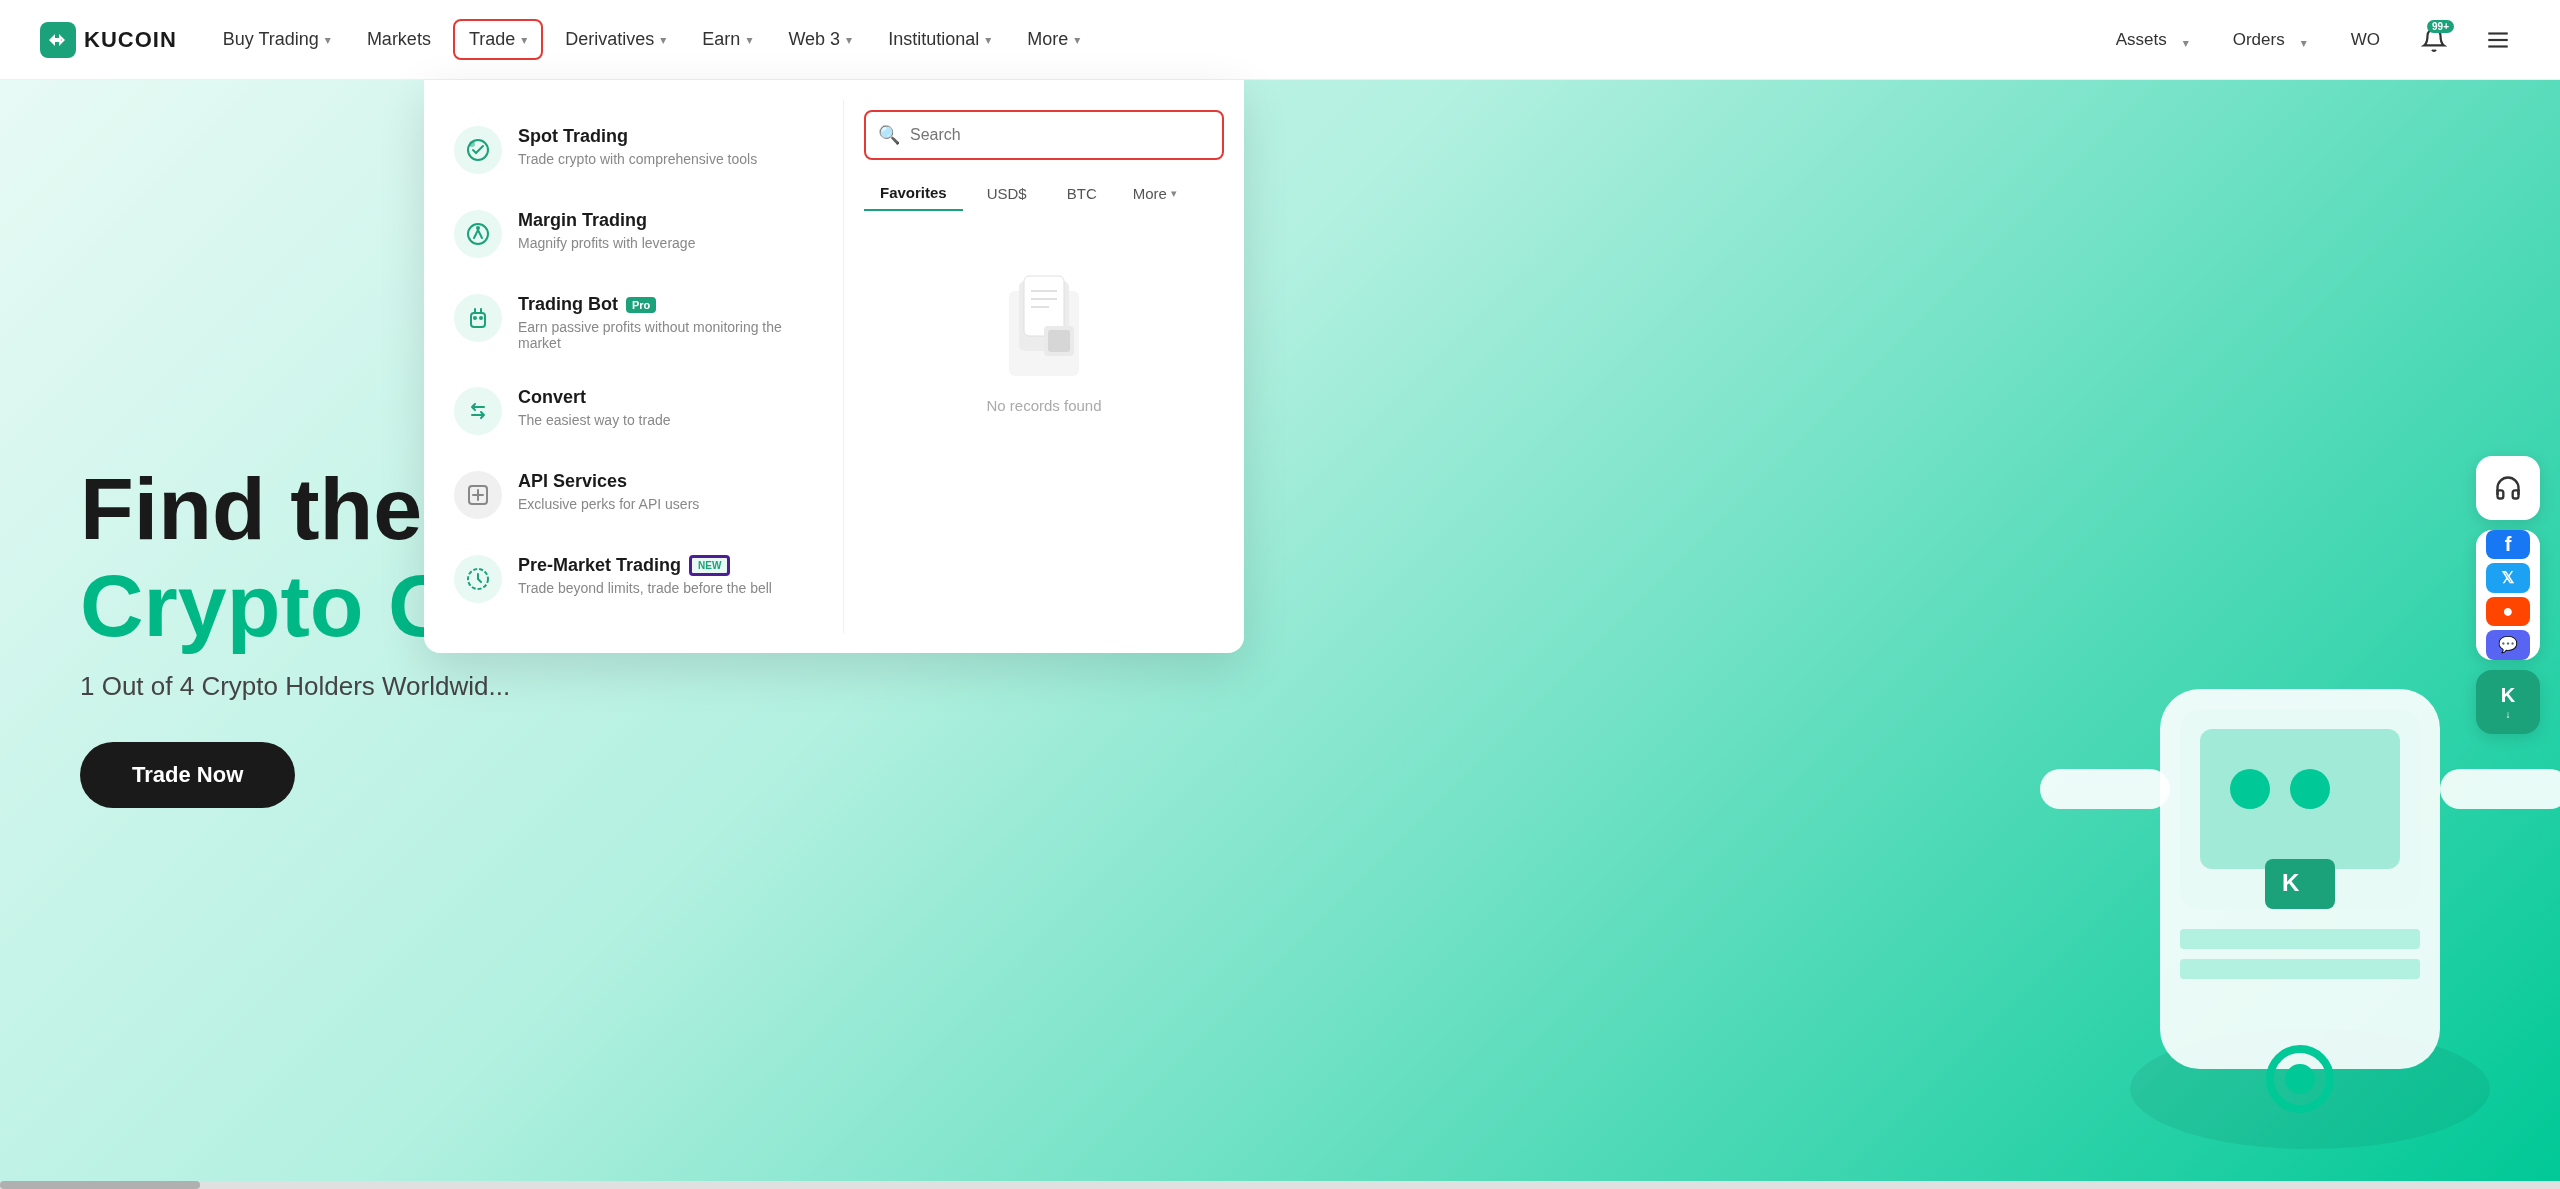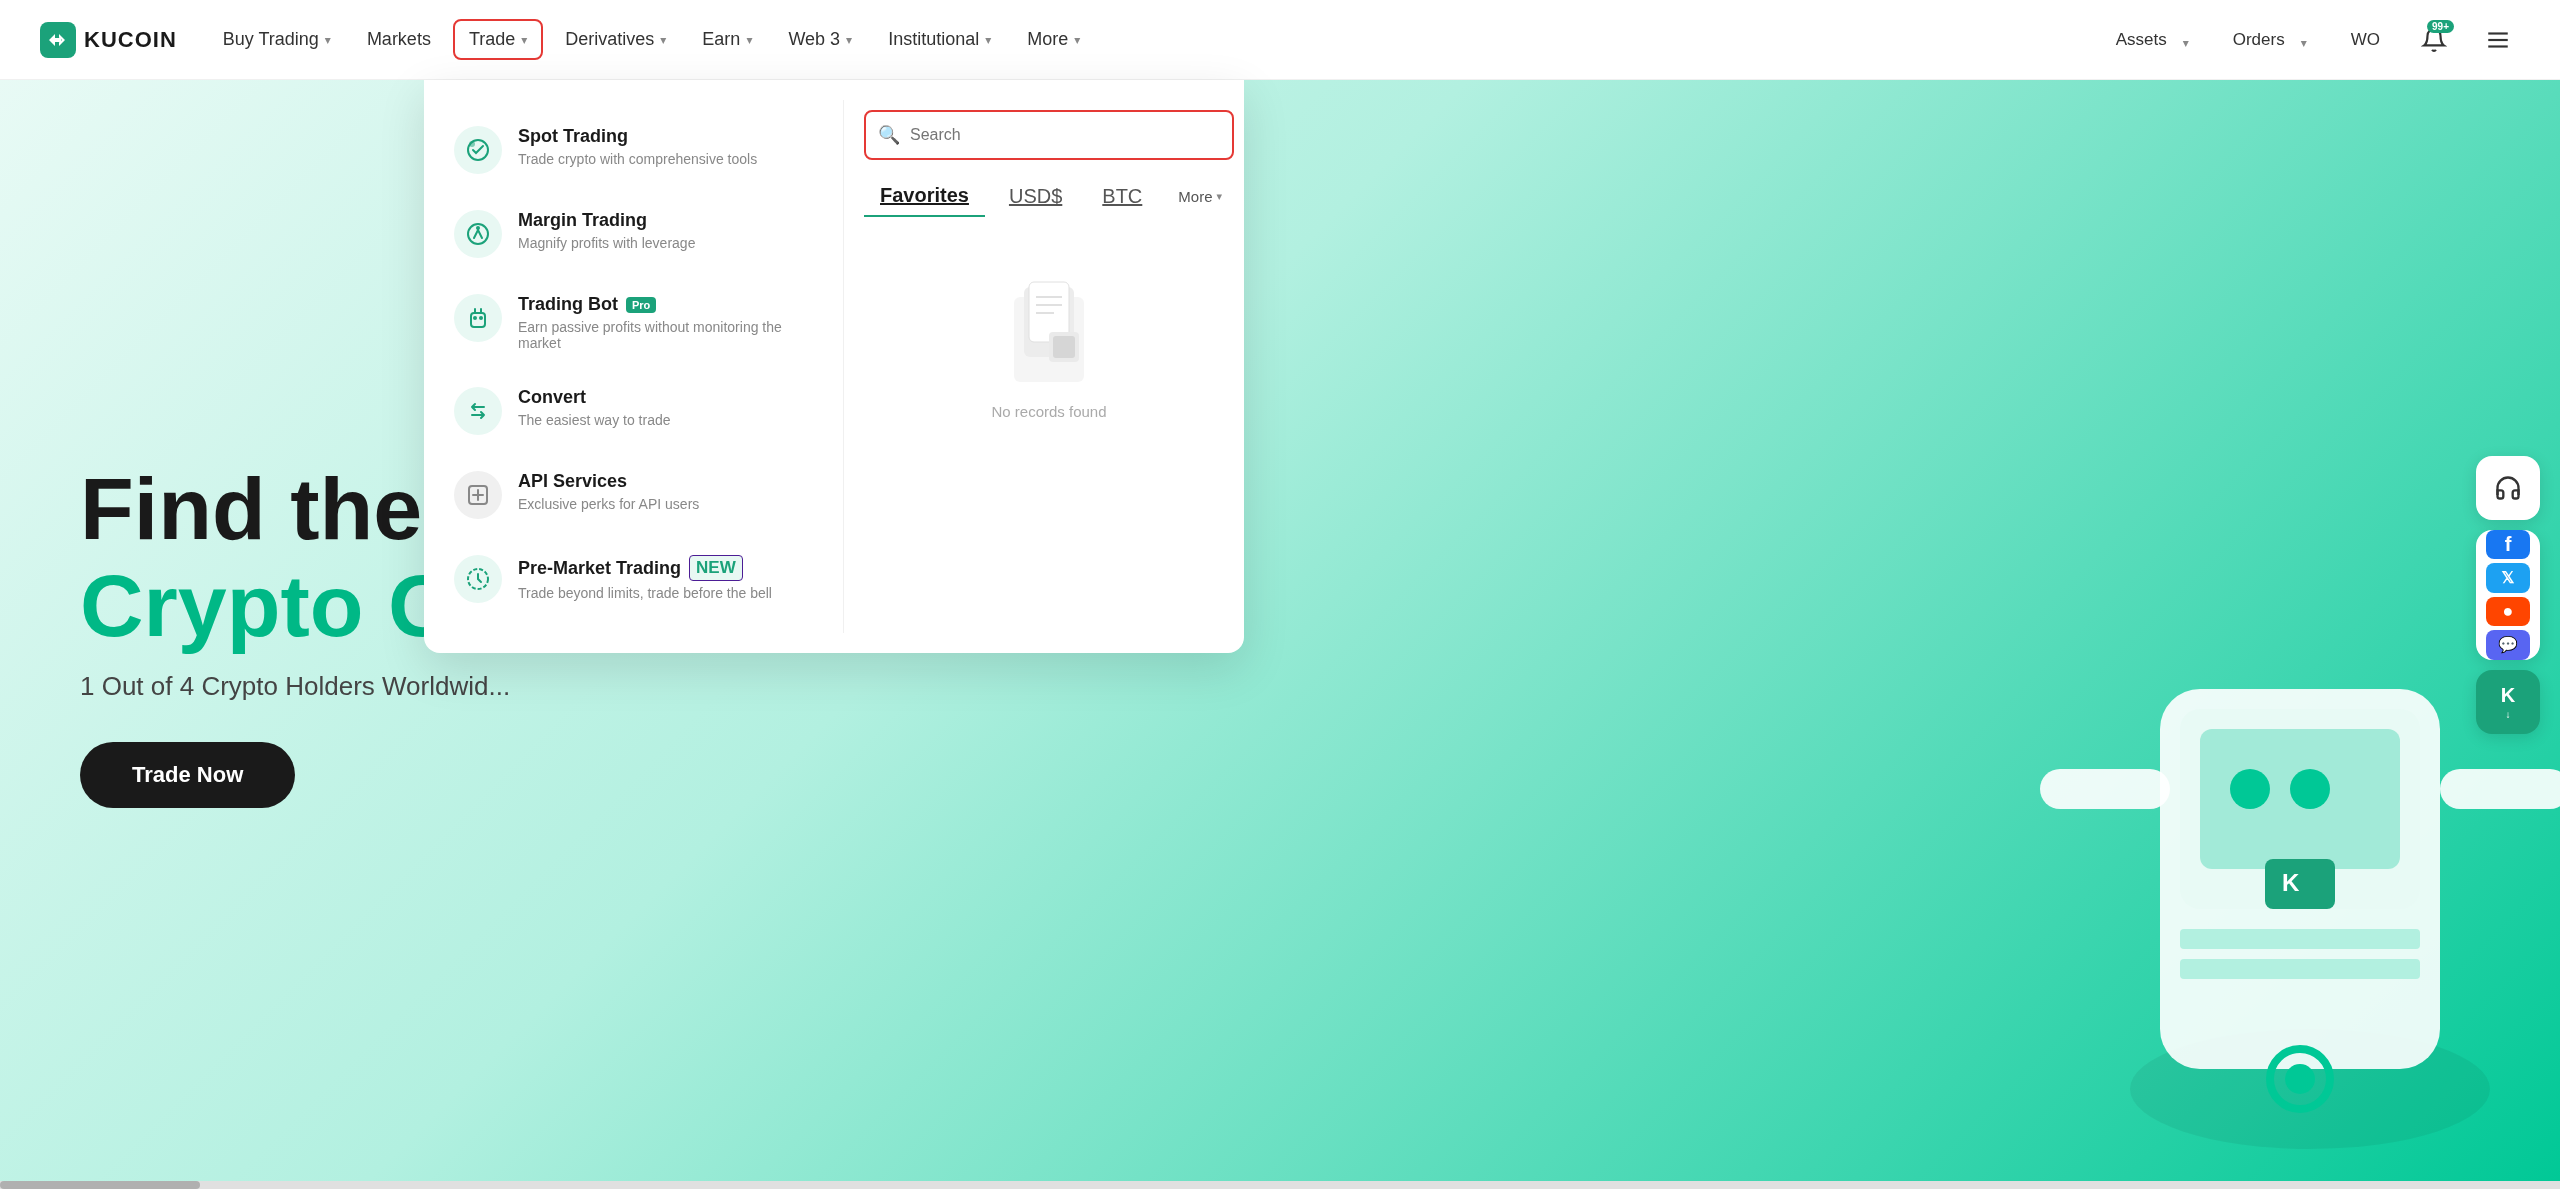--- a/index.html
+++ b/index.html
@@ -126,44 +126,44 @@
     }
     .menu-icon-circle svg { width: 28px; height: 28px; }
     .menu-item-text { display: flex; flex-direction: column; }
     .menu-item-title { font-size: 18px; font-weight: 600; color: #1a1a1a; display: flex; align-items: center; gap: 8px; }
     .menu-item-desc { font-size: 14px; color: #888; margin-top: 4px; }
     .badge-pro {
       background: #1ba27a; color: #fff; font-size: 11px; font-weight: 700;
       border-radius: 4px; padding: 2px 6px;
     }
     .badge-new {
-      background: #e8f8f3; color: #1ba27a; font-size: 17px; font-weight: 700;
-      border: 1px solid #4c1d95; border-radius: 4px; padding: 2px 6px;
+      background: #e8f8f3; color: #1ba27a; font-size: 10px; font-weight: 700;
+      border: 3px solid #4c1d95; border-radius: 4px; padding: 2px 6px;
     }
 
     
     .search-box {
       position: relative; margin-bottom: 16px;
     }
     .search-box input {
       width: 100%; border: 2px solid #e53935; border-radius: 8px;
       padding: 14px 14px 14px 44px;
       font-size: 16px; outline: none; color: #333;
       background: #fff;
     }
     .search-icon-pos {
       position: absolute; left: 14px; top: 50%; transform: translateY(-50%);
       color: #aaa; font-size: 18px;
     }
     .tabs-row {
       display: flex; align-items: center; gap: 8px; margin-bottom: 20px;
     }
     .tab-item {
-      padding: 8px 16px; font-size: 20px; color: #555; cursor: pointer;
-      border-radius: 6px; font-weight: 500; text-decoration: underline;
+      padding: 8px 16px; font-size: 15px; color: #555; cursor: pointer;
+      border-radius: 6px; font-weight: 500;
     }
     .tab-item.active {
       color: #1a1a1a; font-weight: 700;
       border-bottom: 2.5px solid #1ba27a;
       border-radius: 0;
     }
     .tab-more {
       display: flex; align-items: center; gap: 2px;
       padding: 8px 12px; font-size: 15px; color: #555; cursor: pointer;
     }

